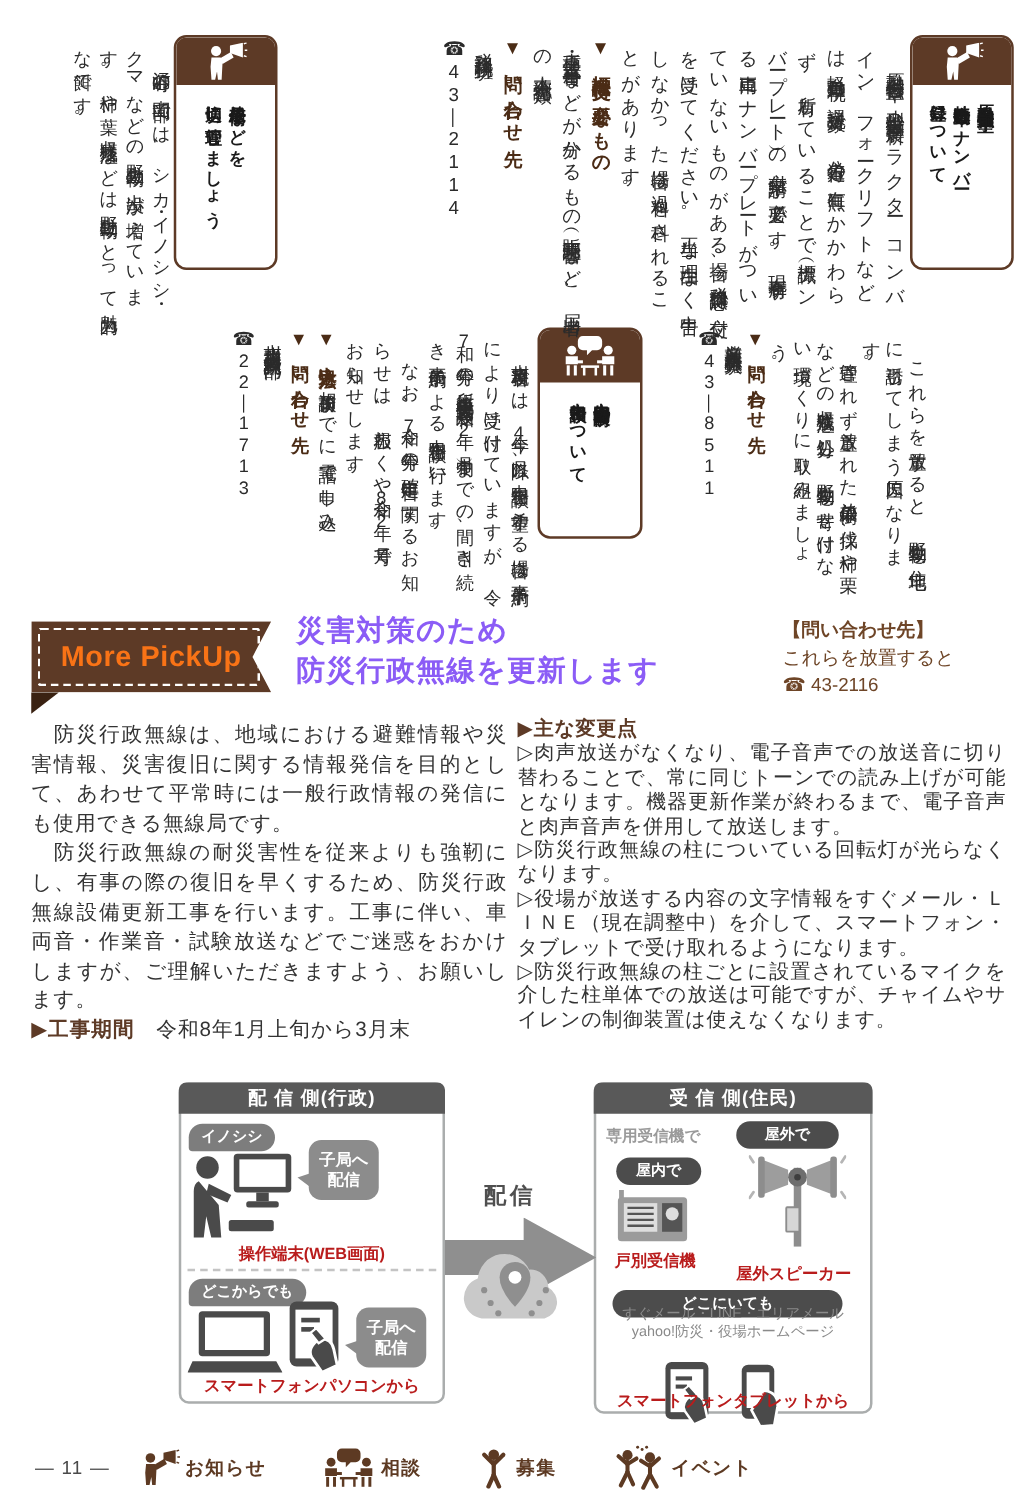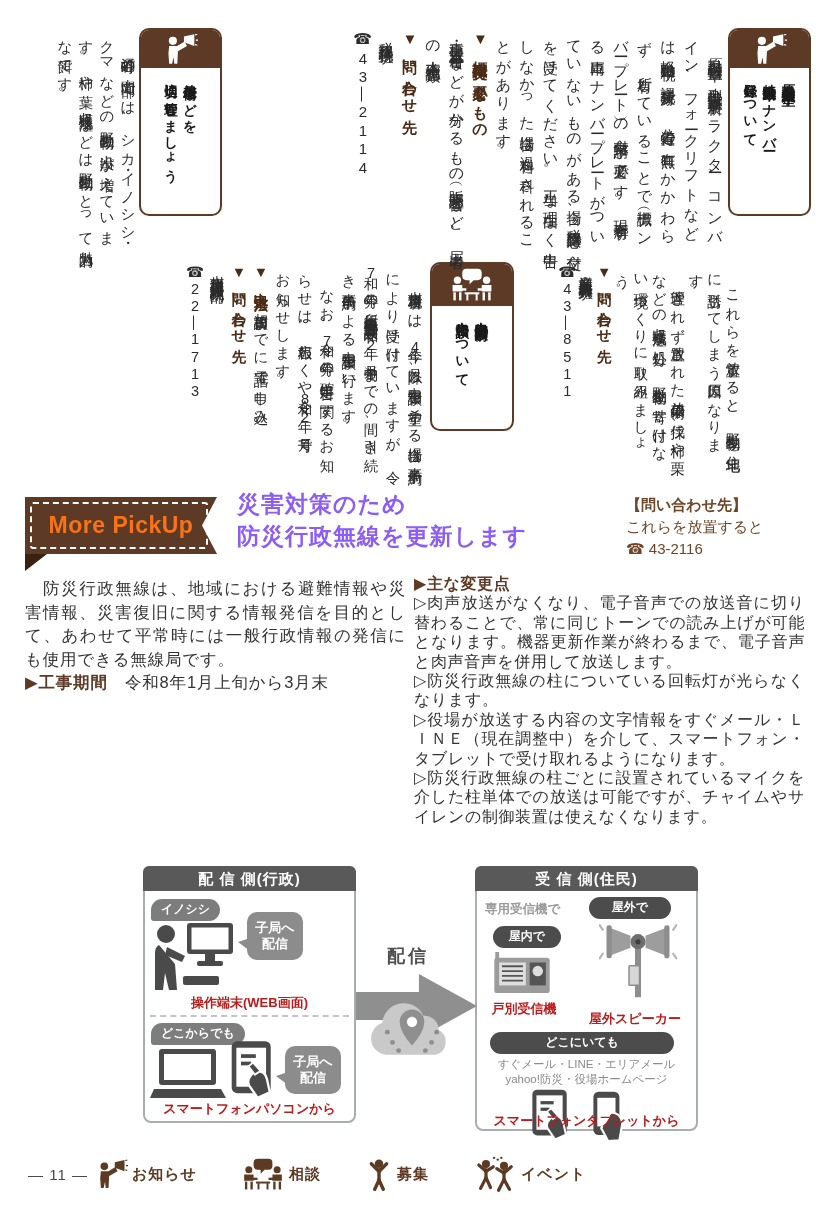--- a/index.html
+++ b/index.html
@@ -70,21 +70,21 @@
   .services{position:absolute;left:0;right:0;text-align:center;font-size:11.5px;line-height:15px;color:#8a8a8a;}
   .services span{display:block;}
   .arrow-label{position:absolute;left:378px;top:944px;width:60px;text-align:center;
                font-size:18px;font-weight:bold;color:#4f4f4f;letter-spacing:3px;z-index:3;}
   .big-arrow{position:absolute;left:356px;top:974px;width:121px;height:64px;background:#8f8f8f;z-index:1;
              clip-path:polygon(0 28%,52% 28%,52% 0,100% 50%,52% 100%,52% 72%,0 72%);}
   .cloud-wrap{position:absolute;left:360px;top:989px;width:104px;height:76px;z-index:2;}
 
   
   .footer{position:absolute;left:28px;top:1152px;height:44px;display:flex;align-items:center;}
-  .page-num{font-size:15px;color:#4a4a4a;letter-spacing:1px;margin-right:8px;}
+  .page-num{font-size:15px;color:#4a4a4a;letter-spacing:1px;margin-right:24px;}
   .cat{display:flex;align-items:center;color:#5d3a23;margin-right:44px;}
   .cat .cat-label{font-weight:bold;font-size:15px;margin-left:4px;letter-spacing:1px;}
   svg{display:block;}
 </style>
 </head>
 <body>
 
 <div class="page">
 
   <section>
@@ -191,20 +191,21 @@
     </div>
 
     <div class="pk-contact">
       <span class="c1">【問い合わせ先】</span>
       <span>これらを放置すると</span>
       <span>☎ 43-2116</span>
     </div>
 
     <div class="hcol" id="bodyL">
       <p>　防災行政無線は、地域における避難情報や災害情報、災害復旧に関する情報発信を目的として、あわせて平常時には一般行政情報の発信にも使用できる無線局です。</p>
+      <p>　防災行政無線の耐災害性を従来よりも強靭にし、有事の際の復旧を早くするため、防災行政無線設備更新工事を行います。工事に伴い、車両音・作業音・試験放送などでご迷惑をおかけしますが、ご理解いただきますよう、お願いします。</p>
       <p><span class="plabel">▶工事期間</span><span>　令和8年1月上旬から3月末</span></p>
     </div>
 
     <div class="hcol" id="bodyR">
       <p class="plabel">▶主な変更点</p>
       <p>▷肉声放送がなくなり、電子音声での放送音に切り替わることで、常に同じトーンでの読み上げが可能となります。機器更新作業が終わるまで、電子音声と肉声音声を併用して放送します。</p>
       <p>▷防災行政無線の柱についている回転灯が光らなくなります。</p>
       <p>▷役場が放送する内容の文字情報をすぐメール・ＬＩＮＥ（現在調整中）を介して、スマートフォン・タブレットで受け取れるようになります。</p>
       <p>▷防災行政無線の柱ごとに設置されているマイクを介した柱単体での放送は可能ですが、チャイムやサイレンの制御装置は使えなくなります。</p>
     </div>
@@ -294,21 +295,21 @@
           <path d="M56 16 L82 6 v36 L56 32z" fill="#9d9d9d"></path>
           <rect x="81" y="2" width="7" height="44" rx="3" fill="#8d8d8d"></rect>
           <rect x="42" y="14" width="8" height="84" fill="#8d8d8d"></rect>
           <circle cx="46" cy="24" r="10" fill="#6e6e6e"></circle>
             <circle cx="46" cy="24" r="3.5" fill="#3e3e3e"></circle>
           <rect x="34" y="56" width="14" height="26" rx="1" fill="#d6d6d6" stroke="#8d8d8d" stroke-width="2"></rect>
         </svg>
       </div>
       <div class="dlabel" style="left:100px;top:142px;width:116px;">屋外スピーカー</div>
       <div class="badge dark" style="left:13px;top:164px;width:164px;text-align:center;">どこにいても</div>
-      <div class="services" style="top:189px;">
+      <div class="services" style="top:176px;">
         <span>すぐメール・LINE・エリアメール</span>
         <span>yahoo!防災・役場ホームページ</span>
       </div>
       <div class="dicon" style="left:52px;top:220px;">
         <svg width="46" height="54" viewBox="0 0 56 66" fill="#4a4a4a">
           <rect x="4" y="2" width="42" height="56" rx="6"></rect>
             <rect x="9" y="9" width="32" height="42" fill="#fff"></rect>
           <rect x="14" y="16" width="16" height="4"></rect>
             <rect x="14" y="24" width="11" height="4"></rect>
           <path d="M30 34 c8 0 11 4 12 9 l3 14 -13 6 -9-13 c-3-5 0-11 7-16z" stroke="#fff" stroke-width="2.5"></path>

